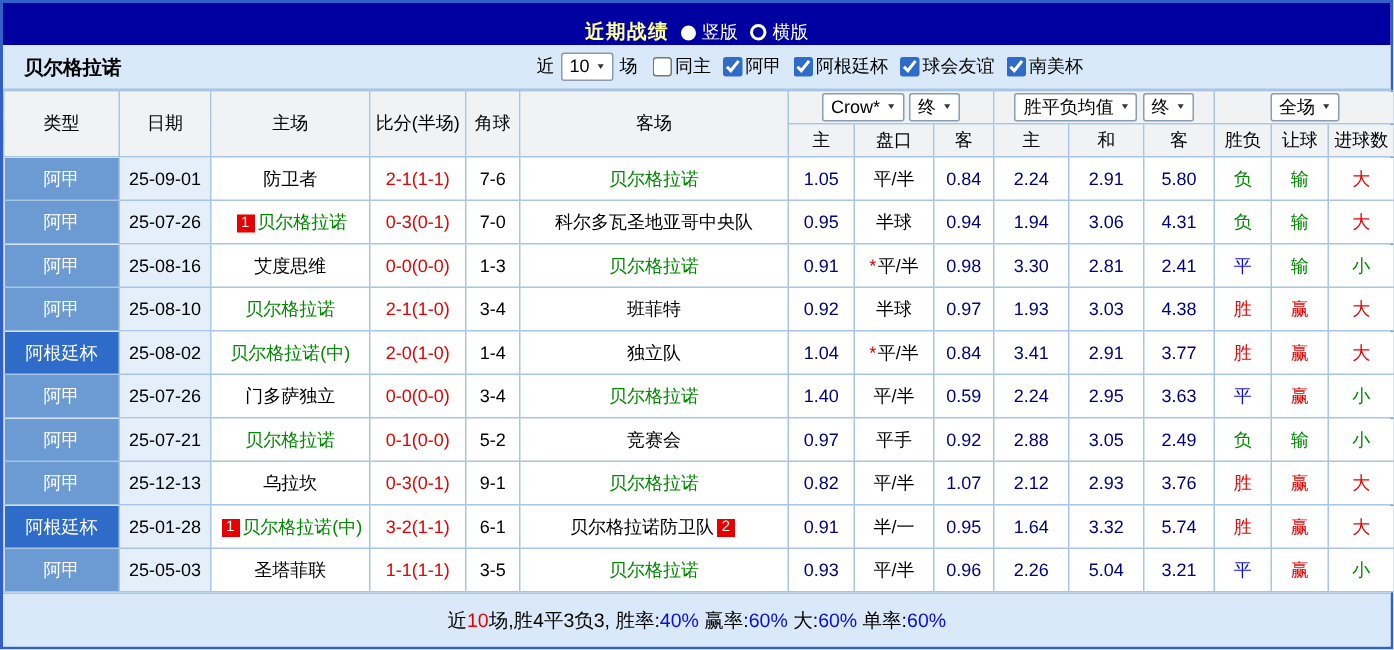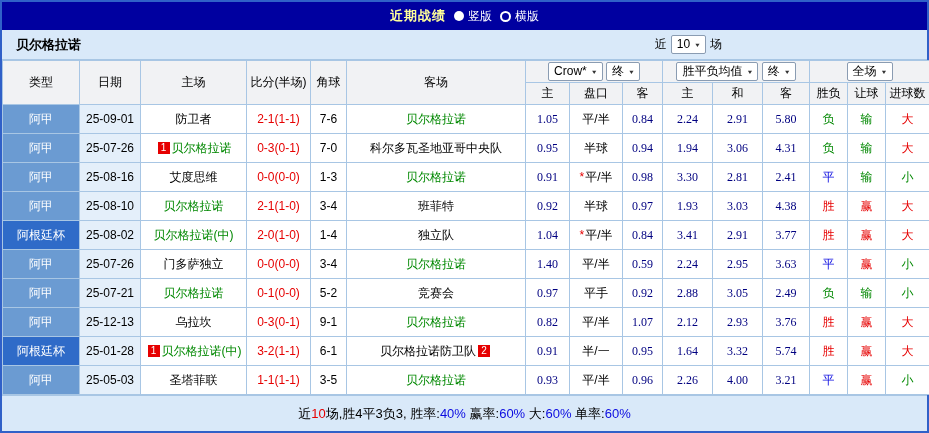--- a/index.html
+++ b/index.html
@@ -8,21 +8,21 @@
     width: 929px;
     font-family: "Liberation Sans", "DejaVu Sans", sans-serif;
     font-size: 12px;
     color: #000;
   }
   .window { width: 929px; border: 2px solid #3060C8; background:#fff; }
 
   
   .titlebar {
     height: 28px; background:#0000A0; color:#fff;
-    display:flex; align-items:center; justify-content:center; gap:8px;
+    display:flex; align-items:flex-end; justify-content:center; gap:8px;
   }
   .title { color:#FFFF99; font-weight:bold; font-size:13px; letter-spacing:1px; }
   .radio { display:inline-flex; align-items:center; gap:4px; cursor:default; }
   .dot { width:10px; height:10px; border-radius:50%; display:inline-block; }
   .dot.sel { background:#fff; }
   .dot.unsel { background:transparent; border:2px solid #fff; width:11px; height:11px; }
 
   
   .filterbar {
     height: 30px; background:#D9E9F9; display:flex; align-items:center;
@@ -44,21 +44,21 @@
 
   
   table { width:100%; border-collapse:collapse; table-layout:fixed; text-align:center; }
   th, td { border:1px solid #A8C6E4; overflow:hidden; white-space:nowrap; font-weight:normal; }
   thead th { background:#F1F2F4; height:22px; padding:1px 0; }
   tbody td { height:29px; background:#fff; }
   td.type { background:#6B9BD2; color:#fff; }
   td.type.cup { background:#2F6BC8; }
   td.date { background:#E4EFFA; }
   td.score { color:#E60000; }
-  td.odds { color:#000080;font-family:Liberation Serif, serif; }
+  td.odds { color:#000080; }
   .green { color:#008800; }
   .star { color:#E60000; margin-right:1px; }
   .badge {
     display:inline-block; background:#E60000; color:#fff;
     font-size:10px; line-height:12px; width:12px; height:12px;
     margin:0 2px; vertical-align:1px;
   }
 
   
   .footer {
@@ -85,20 +85,42 @@
 
   <div class="filterbar">
     <span class="team">贝尔格拉诺</span>
     <div class="controls">
       <span>近</span>
       <span class="select">
         <span>10</span>
         <span class="arr">▼</span>
       </span>
       <span>场</span>
+      <span class="cbs">
+          <label class="cb">
+            <input type="checkbox" style="">
+            <span>同主</span>
+          </label>
+          <label class="cb">
+            <input type="checkbox" checked="" style="">
+            <span>阿甲</span>
+          </label>
+          <label class="cb">
+            <input type="checkbox" checked="" style="">
+            <span>阿根廷杯</span>
+          </label>
+          <label class="cb">
+            <input type="checkbox" checked="" style="">
+            <span>球会友谊</span>
+          </label>
+          <label class="cb">
+            <input type="checkbox" checked="" style="">
+            <span>南美杯</span>
+          </label>
+        </span>
     </div>
   </div>
 
   <table>
     <colgroup>
       <col style="width:77px">
         <col style="width:61px">
         <col style="width:106px">
       <col style="width:64px">
         <col style="width:36px">
@@ -318,21 +340,21 @@
           <td class="type">阿甲</td>
           <td class="date">25-05-03</td>
           <td><span class="">圣塔菲联</span></td>
           <td class="score">1-1(1-1)</td>
           <td>3-5</td>
           <td><span class="green">贝尔格拉诺</span></td>
           <td class="odds">0.93</td>
           <td>平/半</td>
           <td class="odds">0.96</td>
           <td class="odds">2.26</td>
-          <td class="odds">4.00</td>
+          <td class="odds">5.04</td>
           <td class="odds">3.21</td>
           <td style="color:#0B0BE0">平</td>
           <td style="color:#E60000">赢</td>
           <td style="color:#008800">小</td>
         </tr>
       </tbody>
   </table>
 
   <div class="footer">
     <span><span style="color: rgb(0, 0, 0);">近</span><span style="color: rgb(230, 0, 0);">10</span><span style="color: rgb(0, 0, 0);">场,胜4平3负3, 胜率:</span><span style="color: rgb(11, 11, 224);">40%</span><span style="color: rgb(0, 0, 0);"> 赢率:</span><span style="color: rgb(11, 11, 224);">60%</span><span style="color: rgb(0, 0, 0);"> 大:</span><span style="color: rgb(11, 11, 224);">60%</span><span style="color: rgb(0, 0, 0);"> 单率:</span><span style="color: rgb(11, 11, 224);">60%</span></span>

